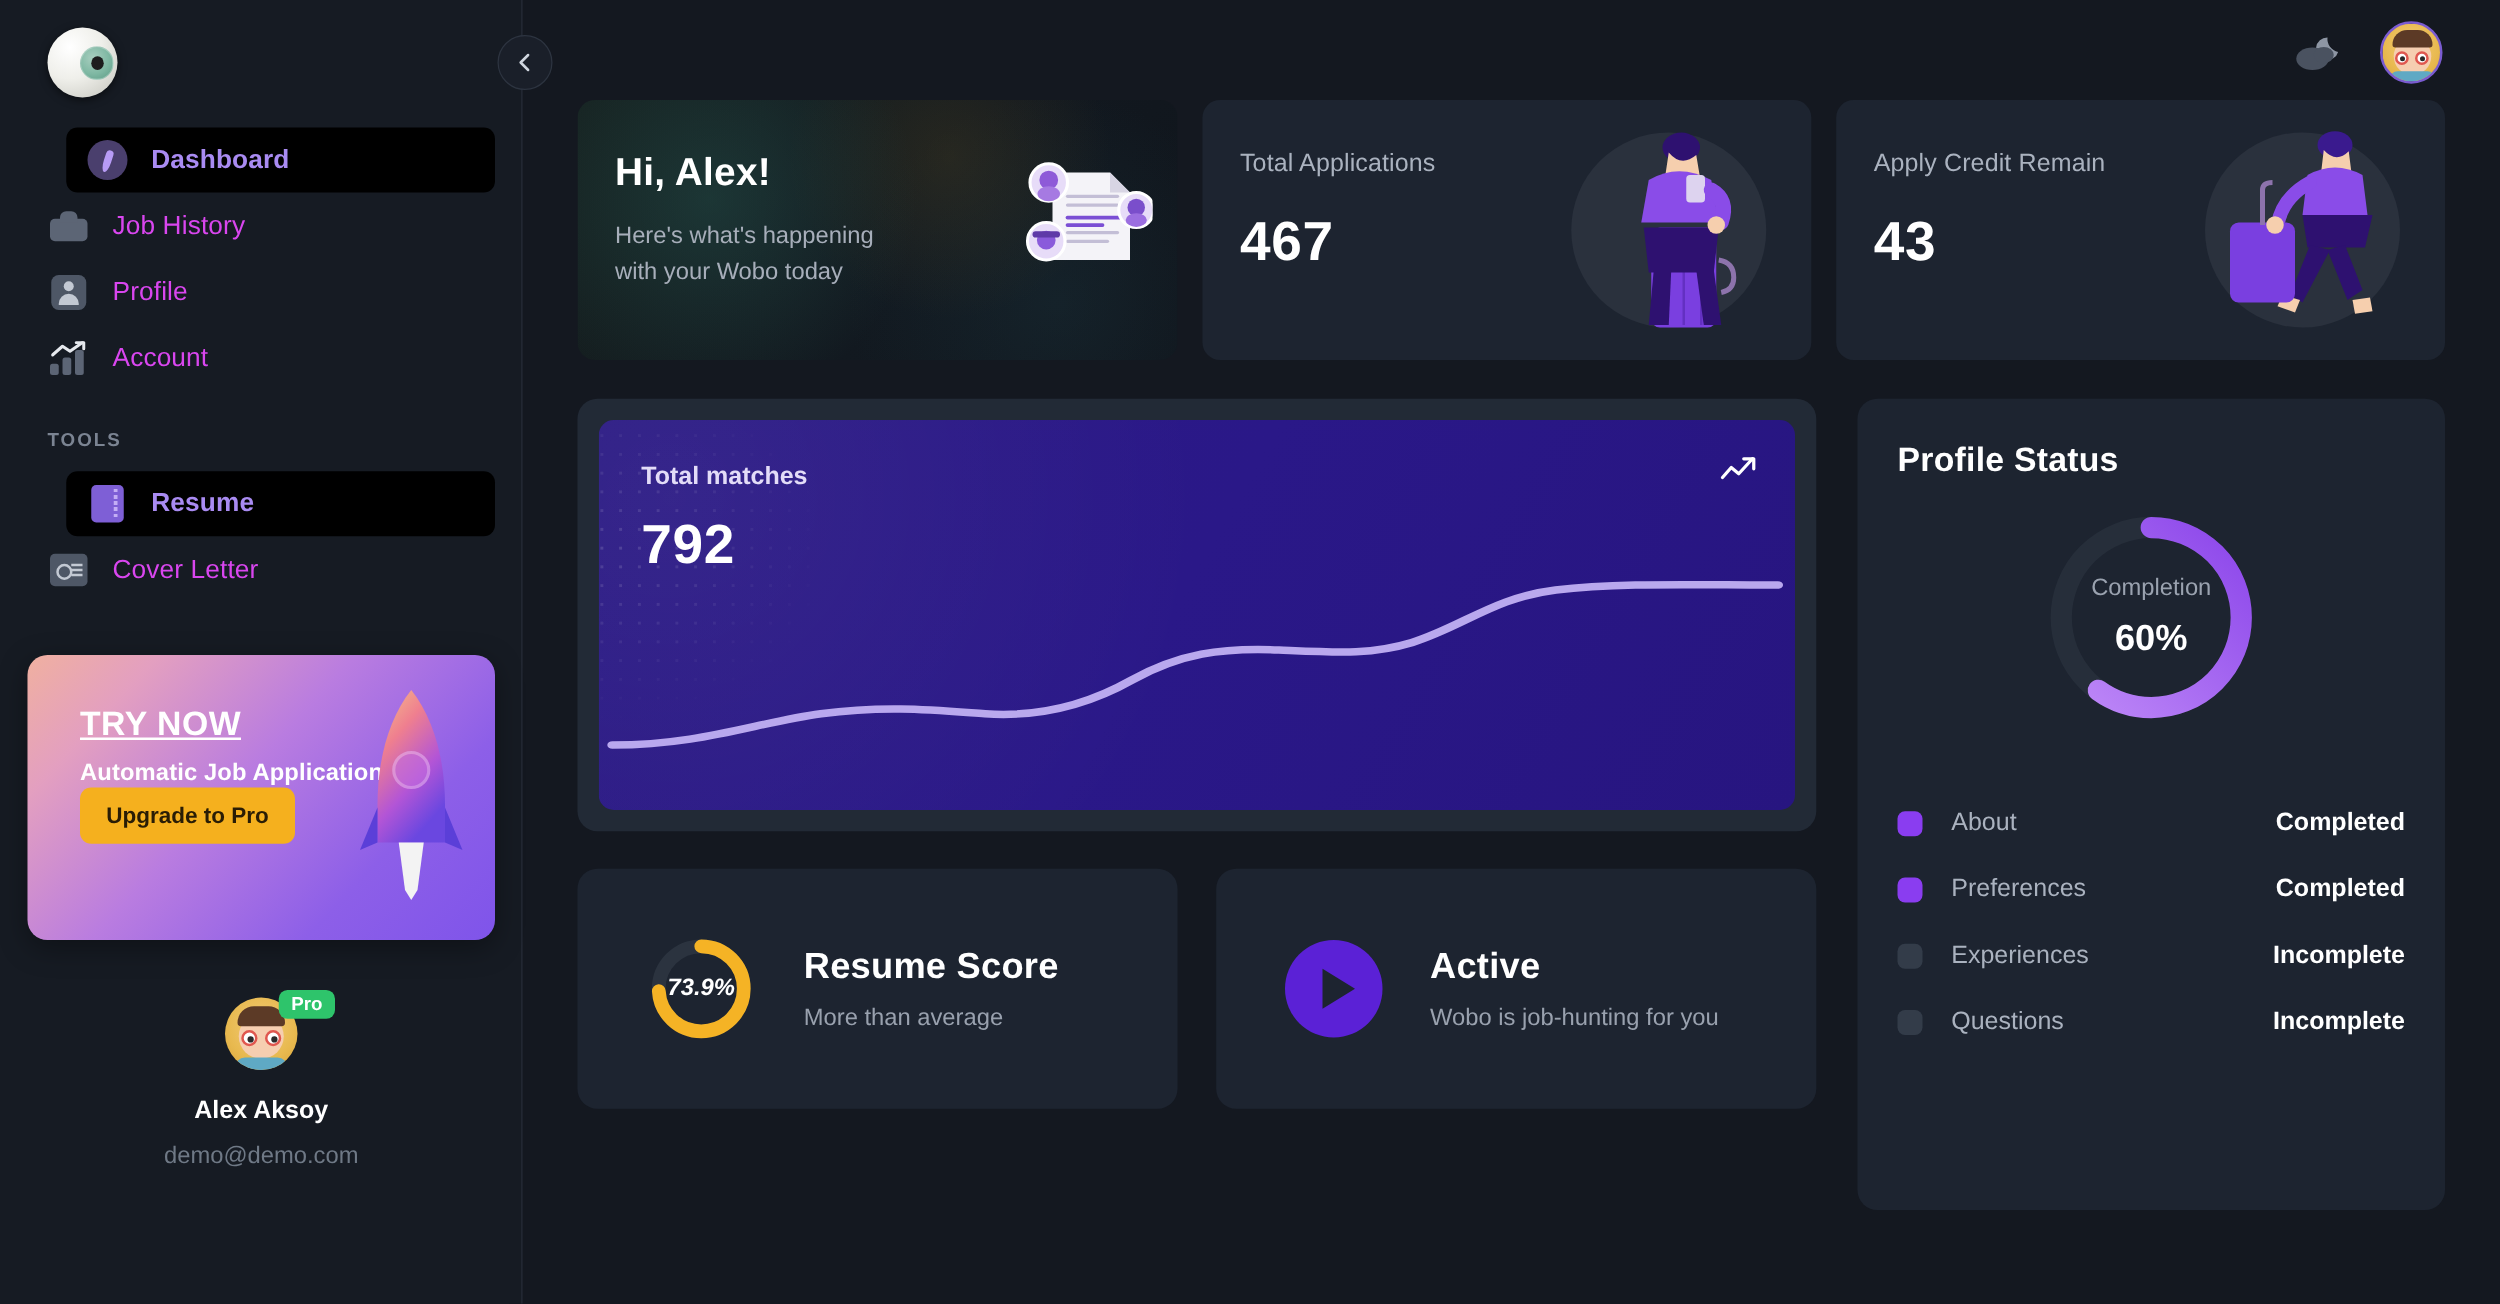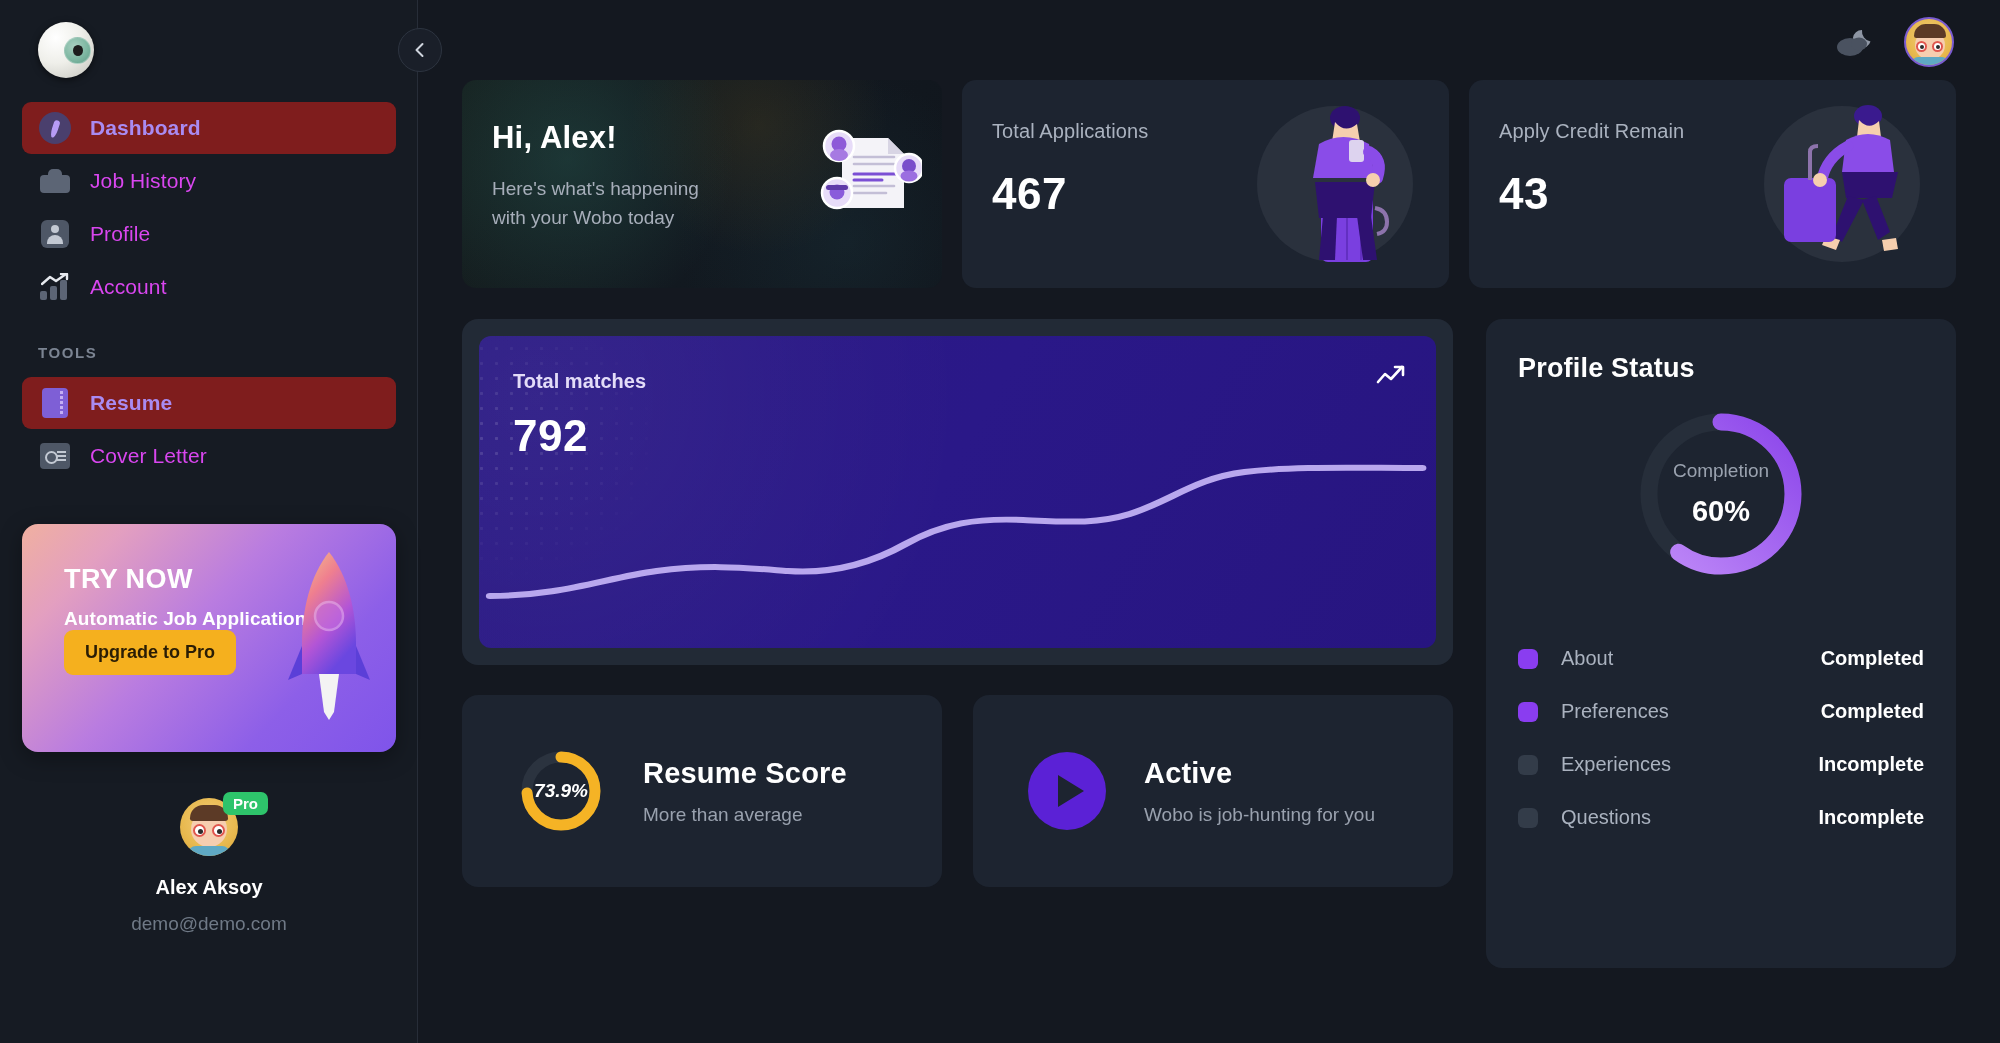--- a/index.html
+++ b/index.html
@@ -39,21 +39,21 @@
     width: 10px; height: 11px; border-radius: 50%; background: #1d1d1d;
   }
 
   .nav { margin-top: 2px; }
   .nav-item {
     display: flex; align-items: center; gap: 18px;
     height: 52px; padding: 0 16px; border-radius: 9px;
     margin-bottom: 1px; cursor: pointer; position: relative;
   }
   .nav-item .lbl { font-size: 21px; color: #d946ef; letter-spacing: .1px; }
-  .nav-item.active { background: #7f1d1d; }
+  .nav-item.active { background: #000000; margin-left: 31px; }
   .nav-item.active .lbl { color: #a98bf2; font-weight: 700; }
   .nav-icon {
     width: 34px; height: 34px; flex: 0 0 34px;
     display: flex; align-items: center; justify-content: center;
   }
 
   .ico-gauge {
     width: 32px; height: 32px; border-radius: 50%;
     background: #4a3f6d; position: relative; overflow: hidden;
   }
@@ -115,21 +115,21 @@
     font-weight: 700; padding: 30px 16px 14px 16px;
   }
 
   
   .promo {
     margin: 42px 0 0 0; height: 228px; border-radius: 16px;
     background: linear-gradient(133deg, #f0b0a0 0%, #e39fc0 18%, #b97ce0 45%, #8d5fe8 74%, #7f54ea 100%);
     position: relative; overflow: hidden; padding: 40px 0 0 42px;
     box-shadow: 0 6px 22px rgba(0,0,0,.35);
   }
-  .promo-title { font-size: 27px; font-weight: 700; color:#fff; letter-spacing:.4px; }
+  .promo-title { font-size: 27px; font-weight: 700; color:#fff; letter-spacing:.4px;text-decoration:underline; }
   .promo-sub { font-size: 19px; font-weight:700; color:#fff; margin-top: 13px; letter-spacing:.1px; }
   .promo-btn {
     display:inline-block; background:#f5b01e; color:#2a1d05;
     font-size: 18px; font-weight:700; padding: 12px 21px; border-radius: 9px;
     border: none; cursor:pointer;
   }
   .rocket { position:absolute; right: 24px; top: 22px; width: 86px; height: 176px; }
 
   .user-box { margin-top: 46px; text-align:center; }
   .avatar-wrap { position: relative; display:inline-block; }

